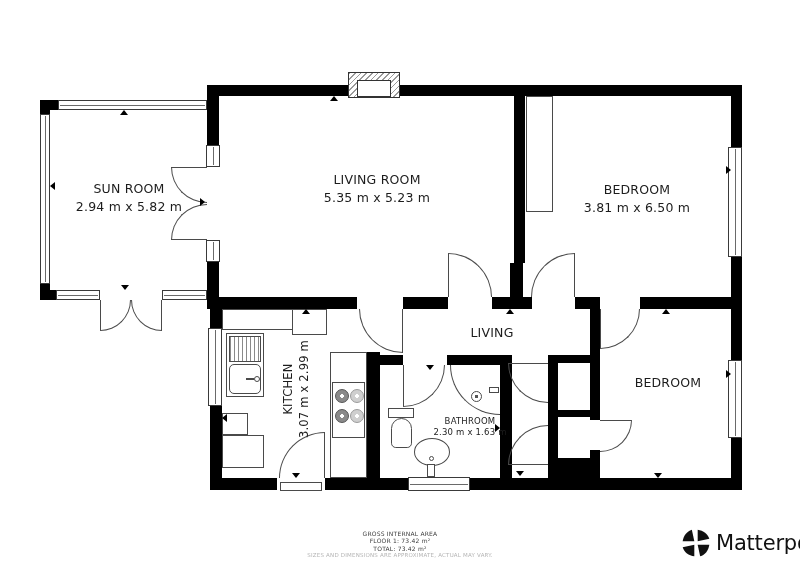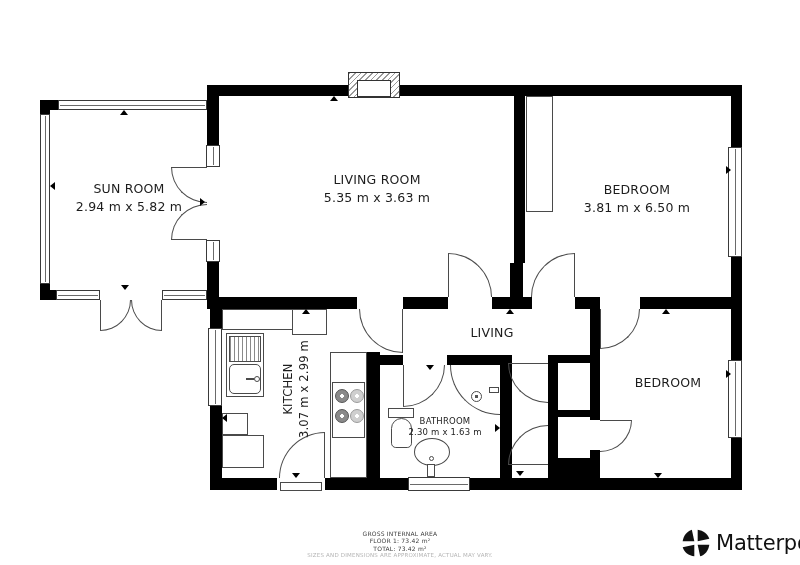--- a/index.html
+++ b/index.html
@@ -156,34 +156,34 @@
   <div class="mk mk-up" style="left:662px;top:309px"></div>
   <div class="mk mk-down" style="left:654px;top:473px"></div>
   <div class="mk mk-down" style="left:516px;top:471px"></div>
 
   <div class="room-label" style="left:129px;top:198px">
     <div>SUN ROOM</div>
     <div>2.94 m x 5.82 m</div>
   </div>
   <div class="room-label" style="left:377px;top:189px">
     <div>LIVING ROOM</div>
-    <div>5.35 m x 3.63 m</div>
+    <div>5.35 m x 5.23 m</div>
   </div>
   <div class="room-label" style="left:637px;top:199px">
     <div>BEDROOM</div>
     <div>3.81 m x 6.50 m</div>
   </div>
   <div class="room-label" style="left:492px;top:333px">
     <div>LIVING</div>
   </div>
   <div class="room-label rot" style="left:296px;top:389px;font-size:11.5px;line-height:16px">
     <div>KITCHEN</div>
     <div>3.07 m x 2.99 m</div>
   </div>
-  <div class="room-label sm" style="left:445px;top:427px">
+  <div class="room-label sm" style="left:470px;top:427px">
     <div>BATHROOM</div>
     <div>2.30 m x 1.63 m</div>
   </div>
   <div class="room-label" style="left:668px;top:383px">
     <div>BEDROOM</div>
   </div>
 
   <div class="footer">
     <div class="f-line">GROSS INTERNAL AREA</div>
     <div class="f-line">FLOOR 1: 73.42 m²</div>

